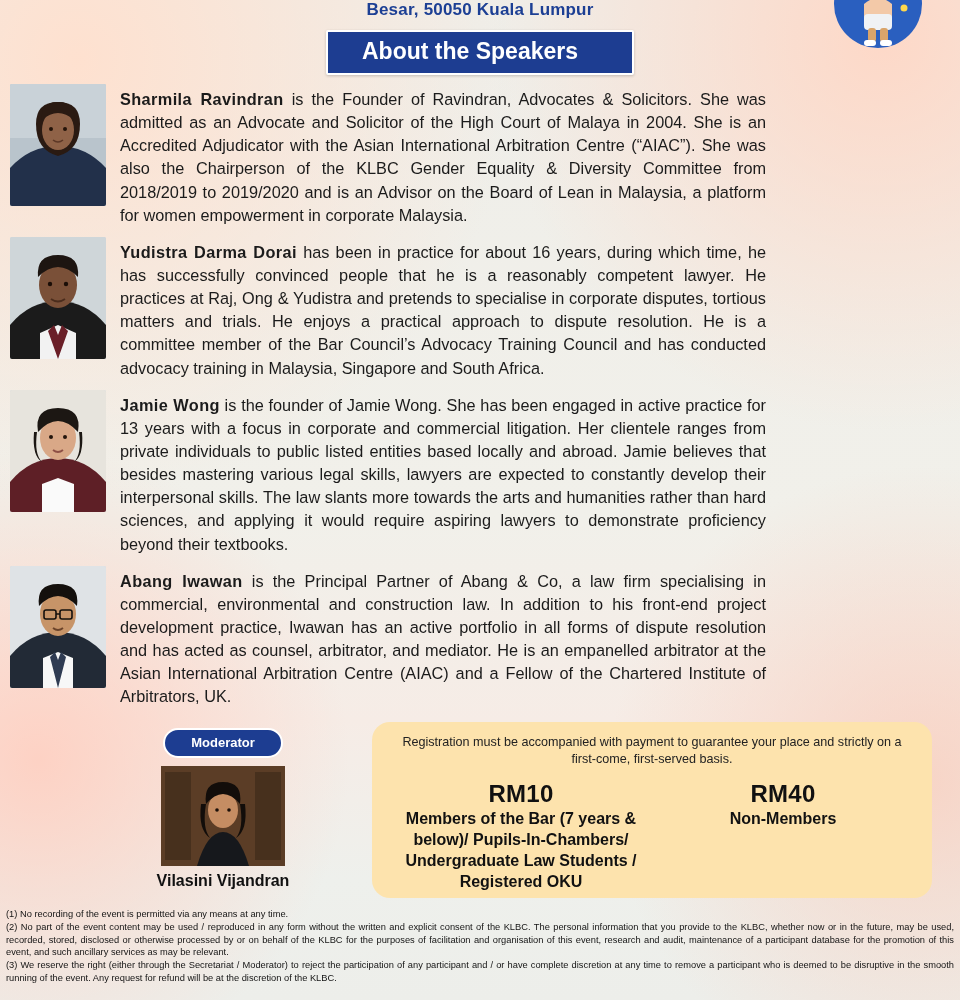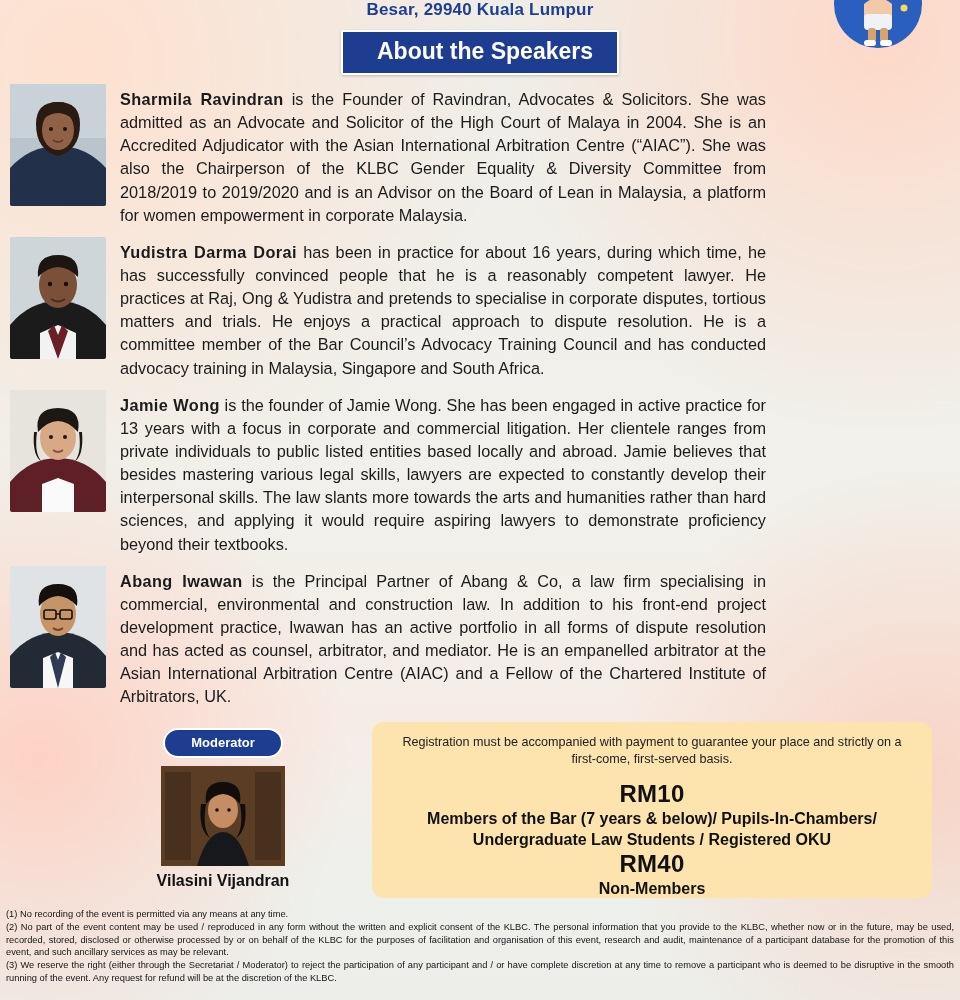--- a/index.html
+++ b/index.html
@@ -40,21 +40,21 @@
   }
   .about-banner {
     position: absolute;
     top: 30px;
     left: 50%;
     transform: translateX(-50%);
     background: #1d3d91;
     color: #ffffff;
     font-size: 23px;
     font-weight: bold;
-    padding: 6px 24px 8px 34px;
+    padding: 6px 54px 8px 34px;
     border-radius: 2px;
     border: 2px solid #ffffff;
     box-shadow: 0 1px 3px rgba(0,0,0,0.2);
     white-space: nowrap;
   }
   
   .deco-illustration {
     position: absolute;
     top: -44px;
     right: 34px;
@@ -130,36 +130,35 @@
     color: #111;
   }
   
   .reg-panel {
     position: absolute;
     left: 372px;
     top: 722px;
     width: 560px;
     height: 176px;
     background: #fde3ad;
-    border-radius: 12px;
+    border-radius: 18px;
     padding: 12px 18px 0 18px;
     box-sizing: border-box;
   }
   .reg-note {
     font-size: 12.6px;
     color: #222;
     text-align: center;
     line-height: 1.35;
   }
   .reg-note b { font-weight: bold; }
   .price-row {
     display: flex;
     justify-content: center;
     margin-top: 12px;
-    flex-direction: column;
   }
   .price-col {
     flex: 1;
     text-align: center;
     padding: 0 4px;
   }
   .price-amt {
     font-size: 24px;
     font-weight: bold;
     color: #111;
@@ -198,21 +197,21 @@
       <circle cx="74" cy="52" r="3.5" fill="#ffd84d"></circle>
       <path d="M34 48 q14 -12 28 0 l0 20 q-14 8 -28 0 z" fill="#f3c9a8"></path>
       <rect x="34" y="58" width="28" height="16" rx="4" fill="#f0f2f5"></rect>
       <rect x="38" y="72" width="8" height="14" rx="3" fill="#d9a46a"></rect>
       <rect x="50" y="72" width="8" height="14" rx="3" fill="#d9a46a"></rect>
       <rect x="34" y="84" width="12" height="6" rx="3" fill="#ffffff"></rect>
       <rect x="50" y="84" width="12" height="6" rx="3" fill="#ffffff"></rect>
     </svg>
   </div>
 
-  <div class="top-address">Besar, 29940 Kuala Lumpur</div>
+  <div class="top-address">Besar, 50050 Kuala Lumpur</div>
 
   <div class="about-banner">About the Speakers</div>
 
   <div class="speakers">
 
     <div class="speaker-row">
       <div class="portrait">
         <svg width="96" height="122" viewBox="0 0 96 122" aria-hidden="true">
           <rect width="96" height="122" fill="#b9c4cc"></rect>
           <rect x="0" y="0" width="96" height="54" fill="#c9d2d8"></rect>

